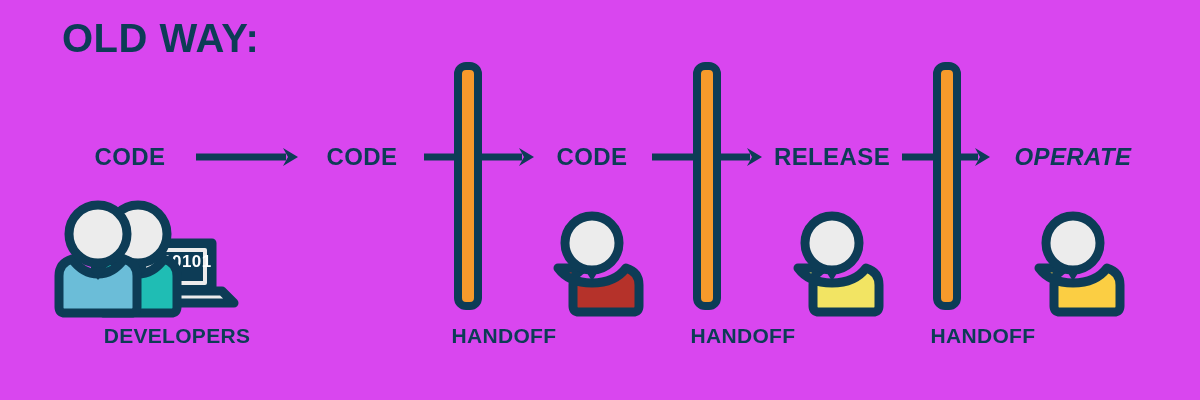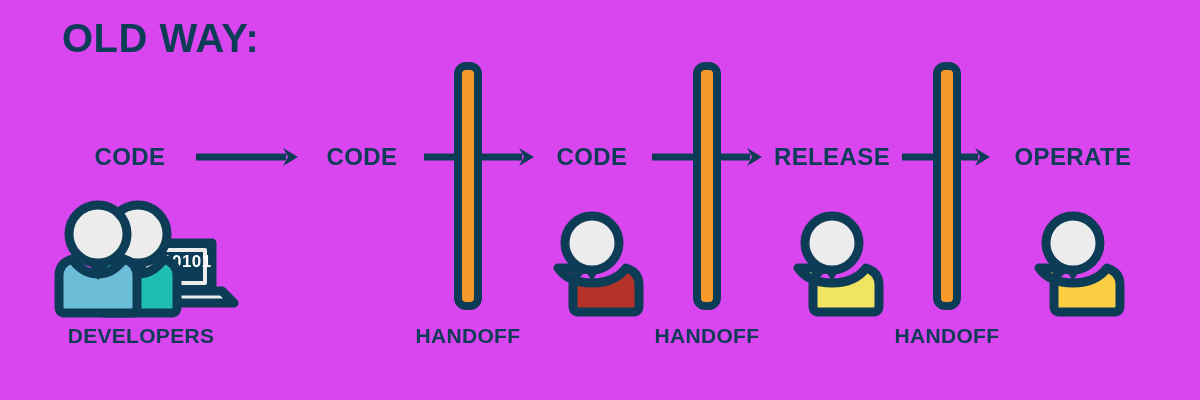--- a/index.html
+++ b/index.html
@@ -45,20 +45,21 @@
 
   
   .caption-label {
     font-size: 21px;
     font-weight: 700;
     letter-spacing: 0.3px;
     color: #0d3c56;
     white-space: nowrap;
     line-height: 1;
     transform: translate(-50%, 0);
+    margin-left: 36px;
   }
 
   
   svg.layer {
     position: absolute;
     left: 0;
     top: 0;
     width: 1200px;
     height: 400px;
     overflow: visible;
@@ -151,21 +152,21 @@
           <circle cx="1073" cy="243" r="27" fill="#ececec" stroke="#0d3c56" stroke-width="9"></circle>
         </g>
       </g>
   </svg>
 
   <div id="stage-labels">
       <div class="abs stage-label" style="left: 130px; top: 157px;">CODE</div>
       <div class="abs stage-label" style="left: 362px; top: 157px;">CODE</div>
       <div class="abs stage-label" style="left: 592px; top: 157px;">CODE</div>
       <div class="abs stage-label" style="left: 832px; top: 157px;">RELEASE</div>
-      <div class="abs stage-label" style="left: 1073px; top: 157px;">OPERATE</div>
+      <div class="abs stage-label" style="left: 1073px; top: 157px; font-style: italic;">OPERATE</div>
     </div>
   <div id="caption-labels">
       <div class="abs caption-label" style="left: 141px; top: 325px;">DEVELOPERS</div>
       <div class="abs caption-label" style="left: 468px; top: 325px;">HANDOFF</div>
       <div class="abs caption-label" style="left: 707px; top: 325px;">HANDOFF</div>
       <div class="abs caption-label" style="left: 947px; top: 325px;">HANDOFF</div>
     </div>
 
 </div>
 

